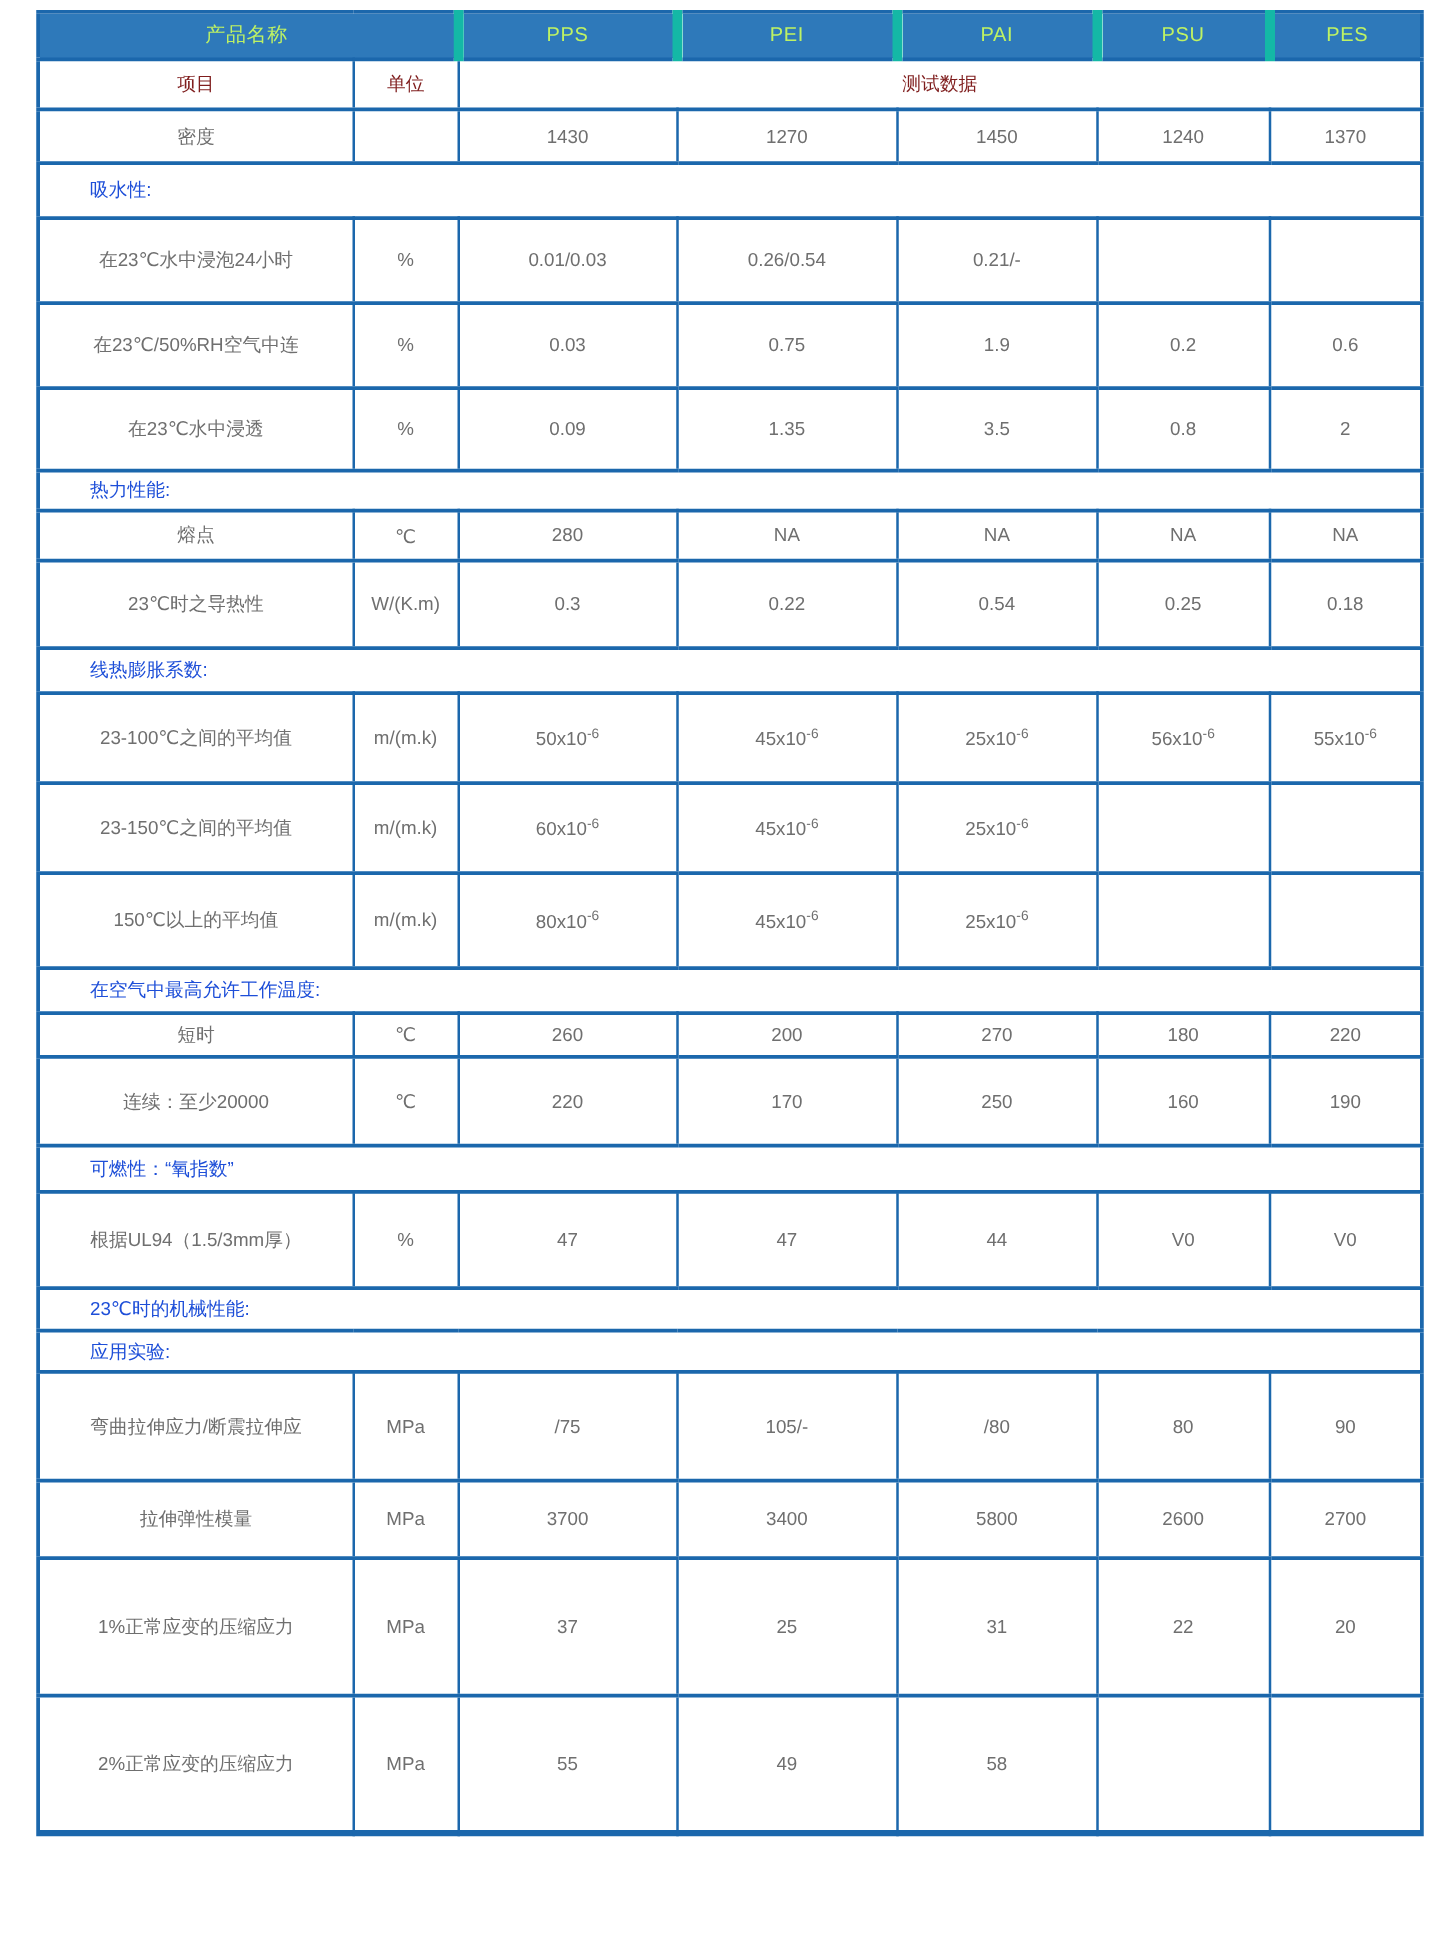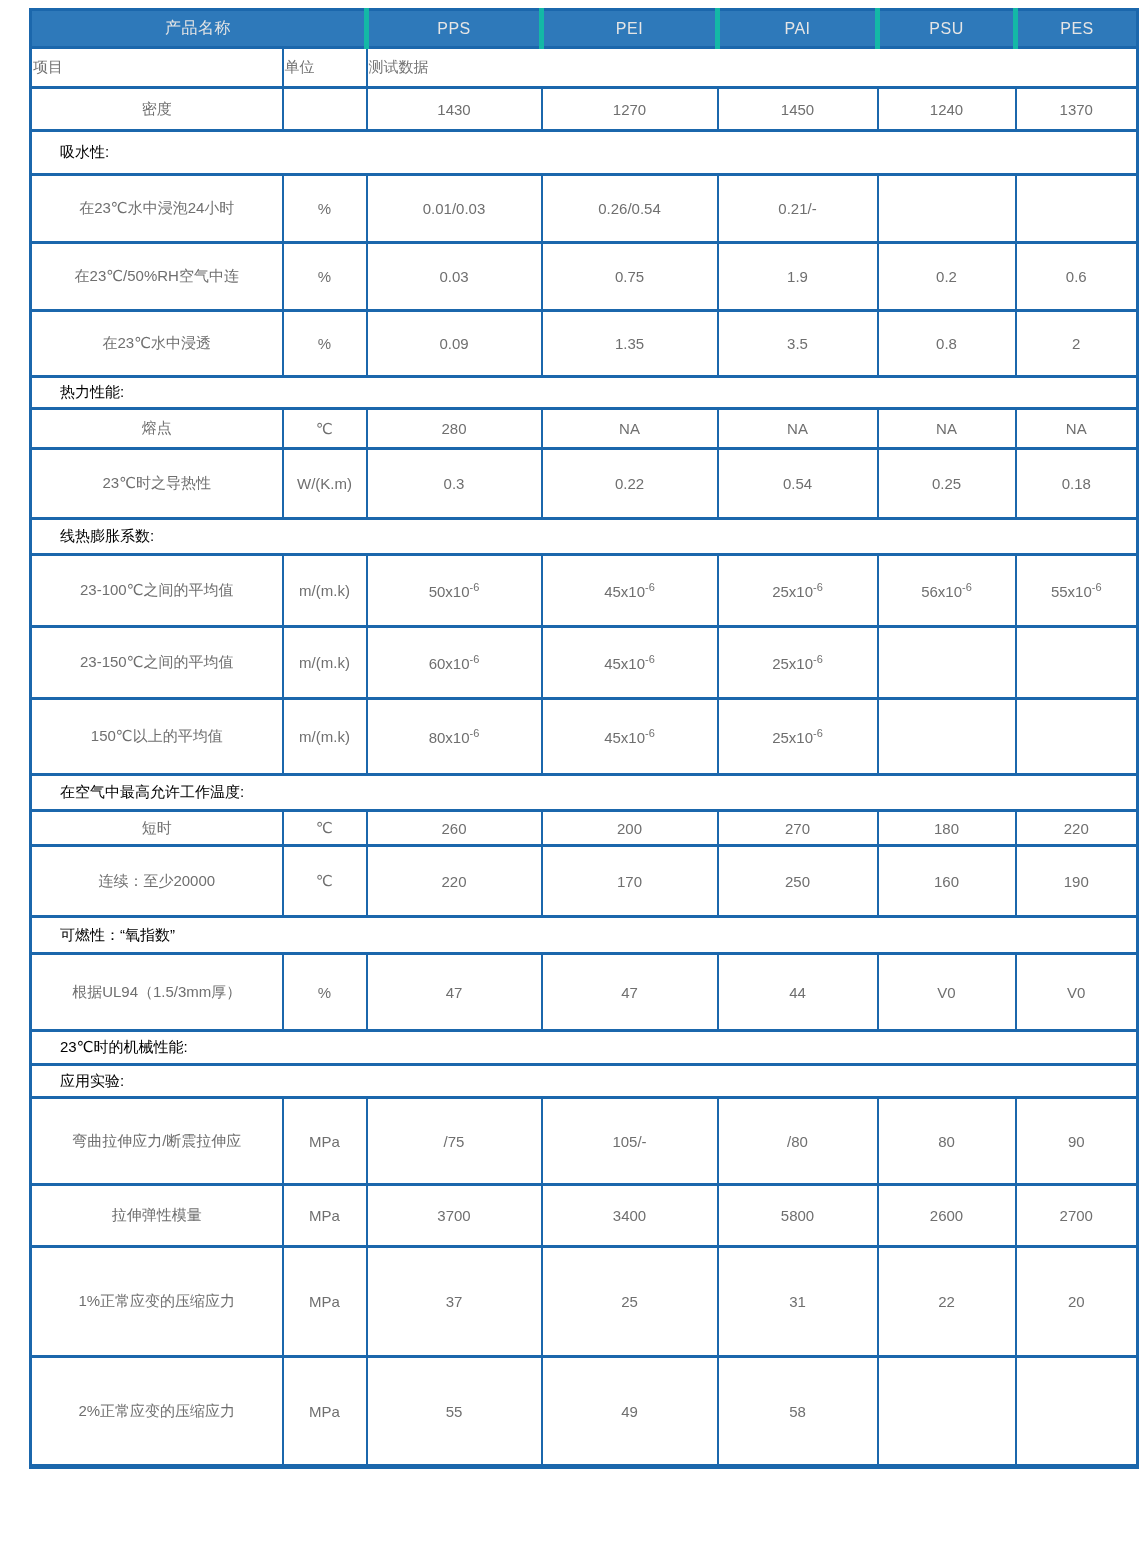--- a/index.html
+++ b/index.html
@@ -26,41 +26,42 @@
   table.spec td {
     border-style: solid;
     border-color: #1b67ac;
     border-width: 3px 2px;
     box-sizing: border-box;
     overflow: hidden;
   }
   
   tr.head-row th {
     background: #2e79ba;
-    color: #e5e5e5;
+    color: #bef264;
     font-size: 16px;
     font-weight: normal;
     text-align: center;
     height: 38px;
     letter-spacing: 0.5px;
   }
   tr.head-row th + th {
-    border-left: 5px solid #14b8a6;
+    border-left: 8px solid #14b8a6;
   }
   
   tr.sub-row td {
     height: 40px;
-    color: #737373;
+    text-align: center;
+    color: #7f1d1d;
     font-size: 15px;
   }
   
   tr.section-row td {
     text-align: left;
-    padding-left: 28px;
-    color: #000000;
+    padding-left: 40px;
+    color: #1d4ed8;
     font-size: 15px;
   }
   
   tr.data-row td {
     text-align: center;
     color: #6f6f6f;
     font-size: 15px;
   }
   tr.data-row td sup {
     font-size: 11px;

